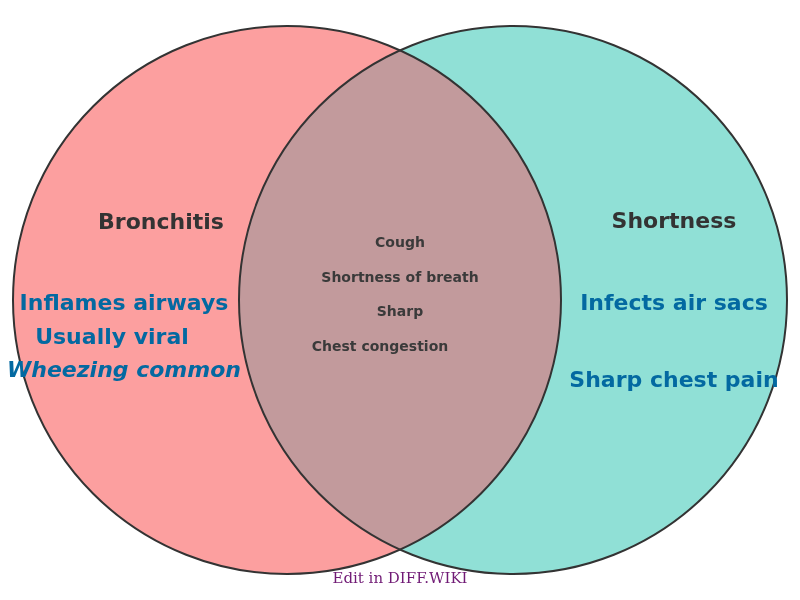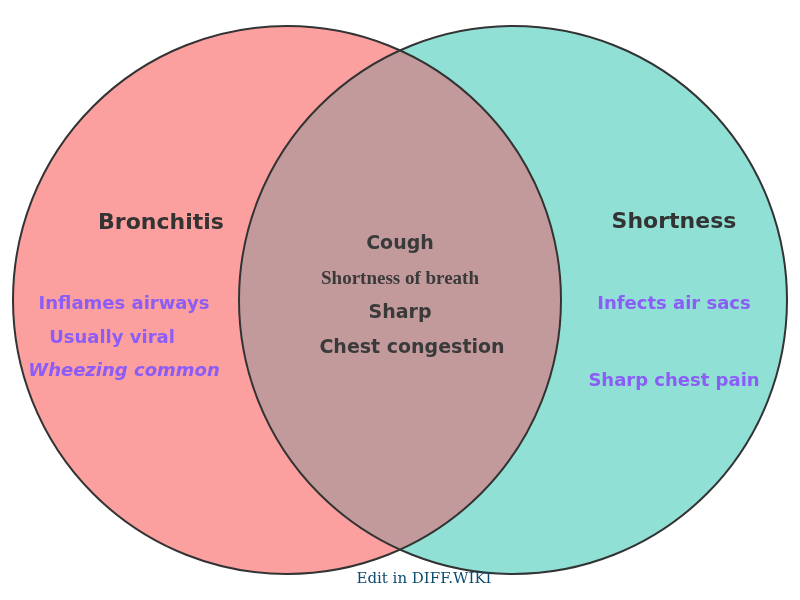--- a/index.html
+++ b/index.html
@@ -28,56 +28,55 @@
     white-space: nowrap;
     text-align: center;
     font-weight: bold;
     line-height: 1;
   }
   .set-title {
     font-size: 22px;
     color: #333333;
   }
   .side-item {
-    font-size: 18px;
-    color: #8b5cf6;
+    font-size: 22px;
+    color: #0369a1;
   }
   .center-item {
-    font-size: 19px;
+    font-size: 14px;
     color: #3a3a3a;
   }
   
   .l-title  { left: 129px; top: 222px; margin-left: 32px; }
   .l-item0  { left: 124px; top: 303px; }
   .l-item1  { left: 112px; top: 337px; }
   .l-item2  { left: 124px; top: 370px; font-style: italic; }
   
   .r-title  { left: 674px; top: 221px; }
   .r-item0  { left: 674px; top: 303px; }
   .r-item1  { left: 674px; top: 337px; }
   .r-item2  { left: 674px; top: 370px; margin-top: 10px; }
   
   .c-item0  { left: 400px; top: 242px; }
-  .c-item1  { left: 400px; top: 277px; font-family: Liberation Serif, serif; }
+  .c-item1  { left: 400px; top: 277px; }
   .c-item2  { left: 400px; top: 311px; }
-  .c-item3  { left: 412px; top: 346px; text-align: right; }
+  .c-item3  { left: 380px; top: 346px; text-align: right; }
   
   .footer-link {
     position: absolute;
     left: 400px;
     top: 578px;
     transform: translate(-50%, -50%);
     white-space: nowrap;
     font-family: "DejaVu Serif", serif;
     font-size: 15px;
     font-weight: normal;
-    color: #0c4a6e;
+    color: #701a75;
     text-decoration: none;
     cursor: pointer;
-    margin-left: 24px;
   }
 </style>
 </head>
 <body>
 
 <div class="stage">
 
   <svg class="venn-svg" viewBox="0 0 800 600">
 
     <circle cx="287" cy="300" r="274" fill="#FC9F9F"></circle>

